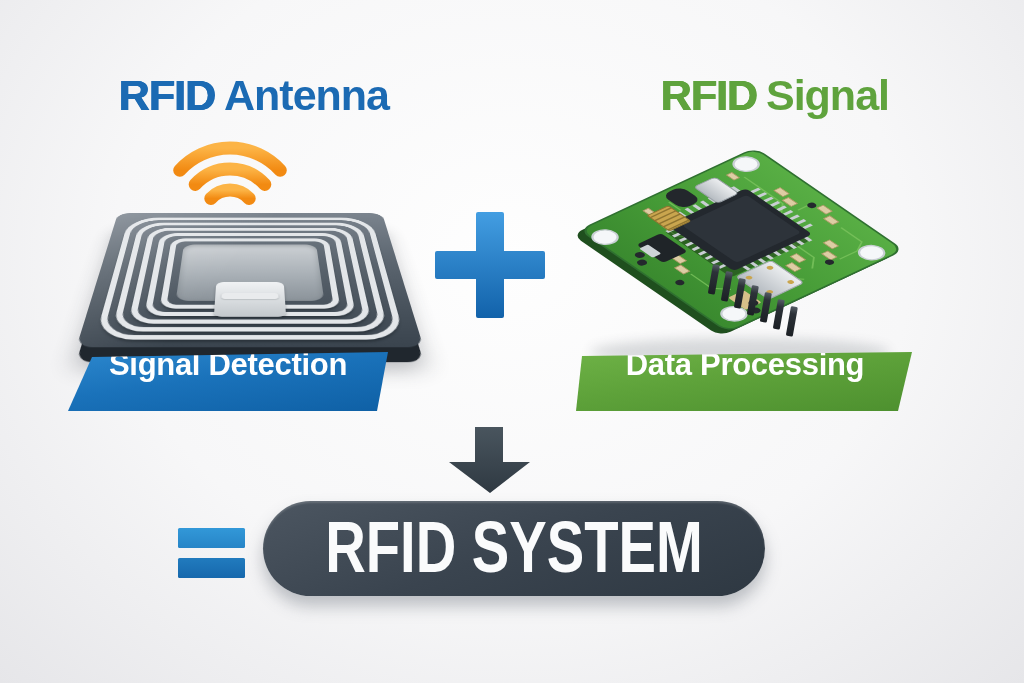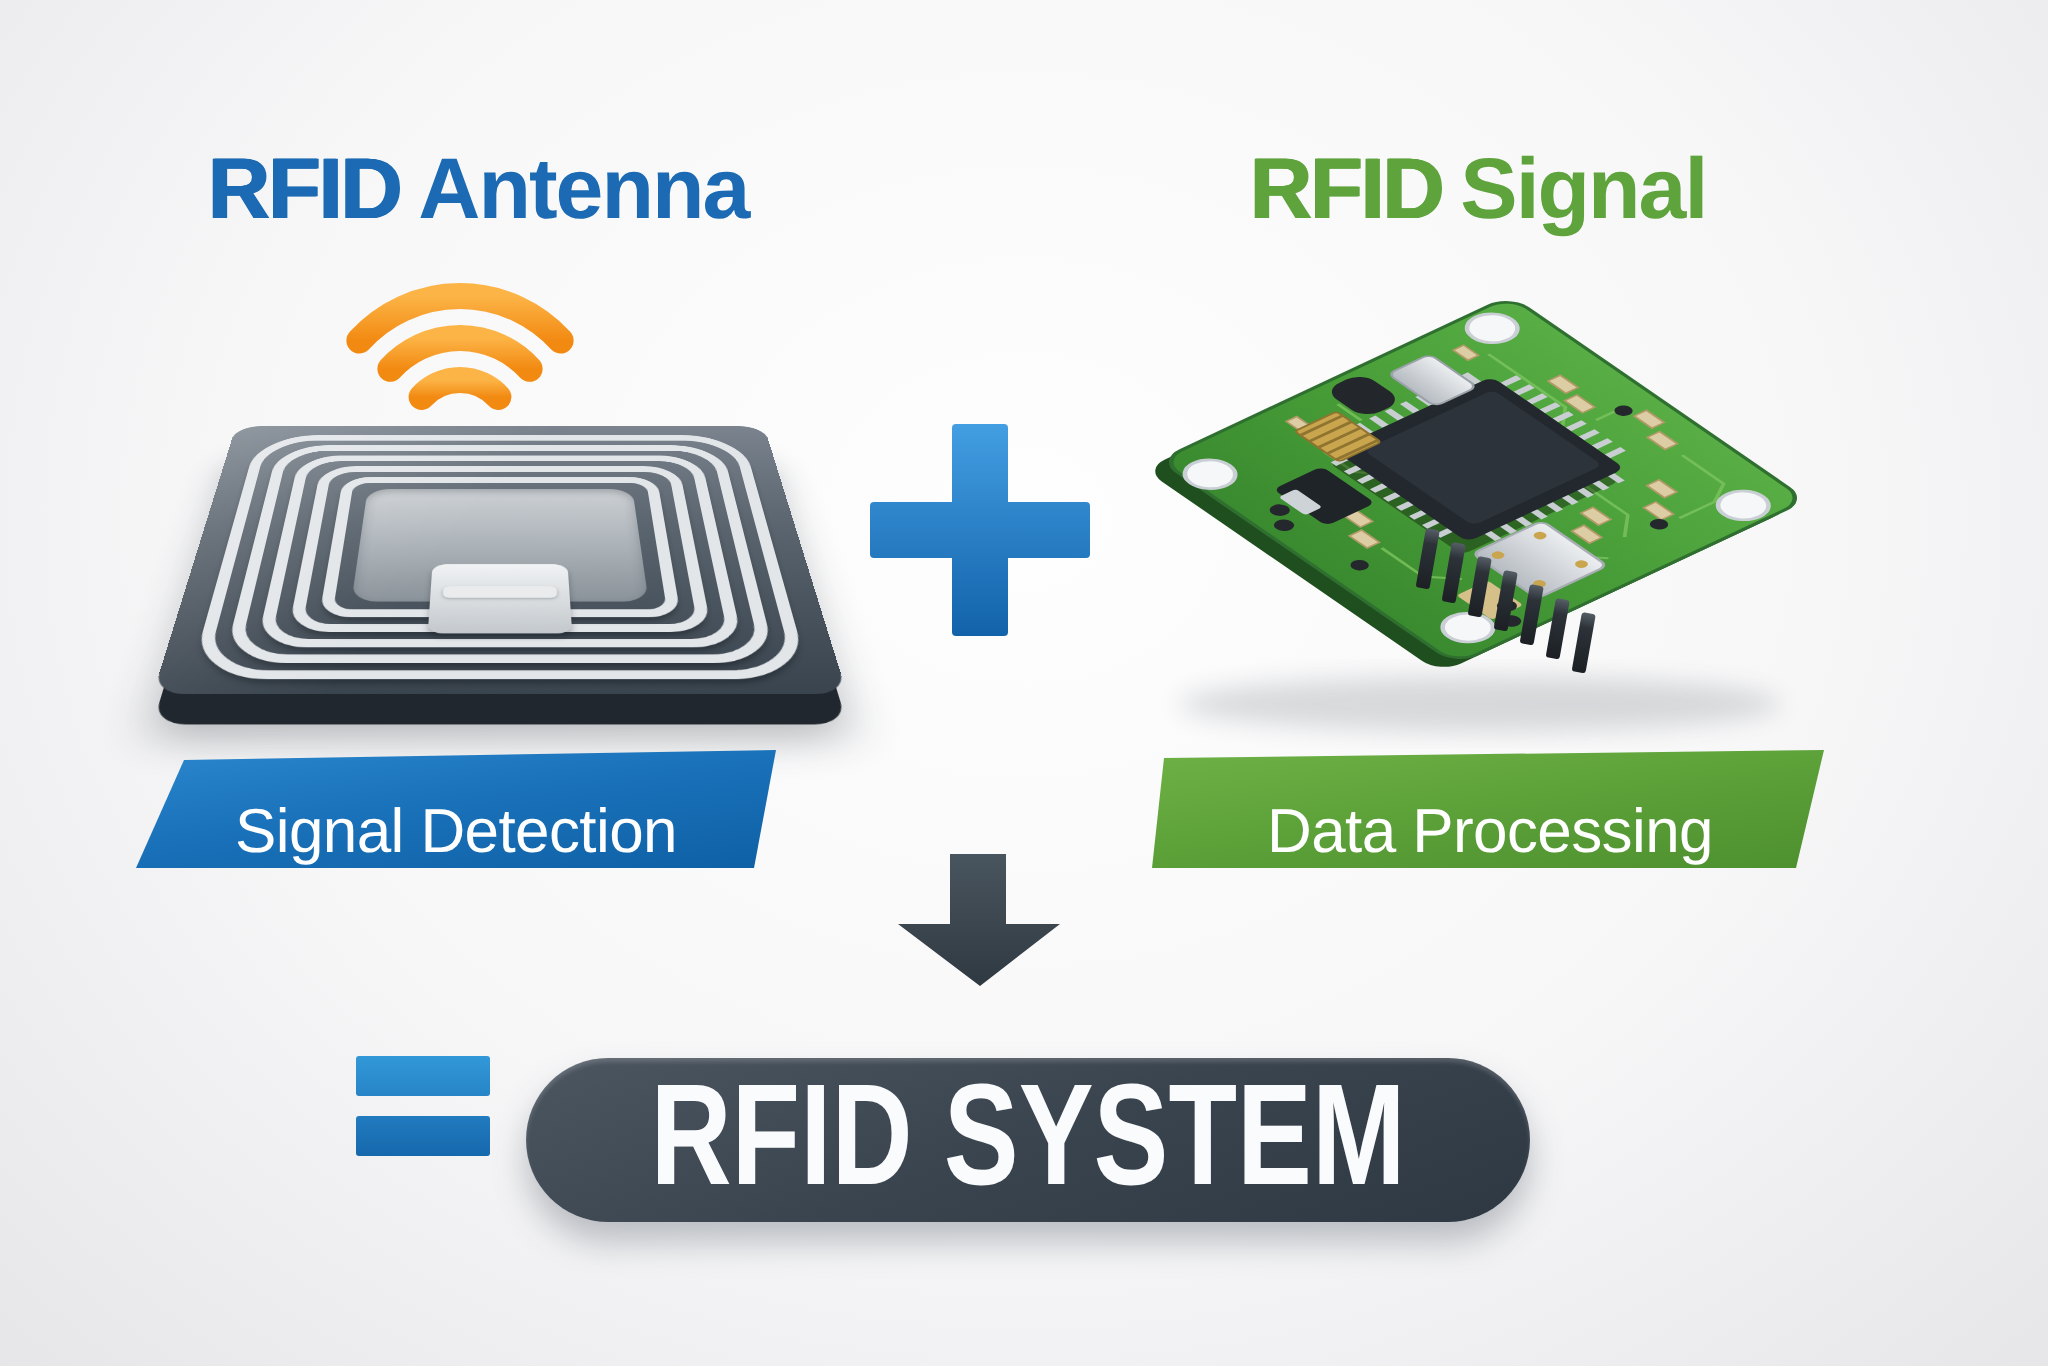--- a/index.html
+++ b/index.html
@@ -4,41 +4,41 @@
 <style>
   html,body { margin:0; padding:0; background:#e9e9eb; }
   * { box-sizing:border-box; }
   .canvas {
     position:relative; width:1024px; height:683px; overflow:hidden;
     font-family:"Liberation Sans","DejaVu Sans",sans-serif;
     background: radial-gradient(ellipse at 50% 38%, #fefefe 0%, #f7f7f8 55%, #e6e6e9 100%);
   }
 
   
-  .title { position:absolute; top:72px; width:300px; text-align:center;
+  .title { position:absolute; top:72px; width:300px; text-align:right;
            font-weight:bold; font-size:43px; letter-spacing:-1px; line-height:1.1;
            white-space:nowrap; }
   .title .brand { text-shadow:0.7px 0 currentColor, -0.3px 0 currentColor; margin-right:9px; }
   .title-antenna { left:89px;  color:#1b6ab3; }
   .title-module  { left:589px; color:#5fa33d; }
 
   
-  .banner { position:absolute; top:372px; height:64px; display:flex; align-items:flex-end;
-            justify-content:center; color:#fff; font-weight:normal; font-size:31px;
+  .banner { position:absolute; top:349px; height:64px; display:flex; align-items:flex-start;
+            justify-content:center; color:#fff; font-weight:bold; font-size:31px;
             letter-spacing:-0.3px; filter:drop-shadow(0 3px 3px rgba(40,60,80,0.18)); }
   .banner span { transform:translateY(-2px); }
   .banner-blue  { left:60px; width:336px;
        clip-path:polygon(32px 8px, 328px 3px, 317px 62px, 8px 62px);
        background:linear-gradient(172deg,#2d89cf 0%, #1a72ba 45%, #0e5fa4 100%); }
   .banner-green { left:570px; width:350px;
        clip-path:polygon(12px 7px, 342px 3px, 328px 62px, 6px 62px);
        background:linear-gradient(172deg,#6fb347 0%, #5ea23a 45%, #4c8f2e 100%); }
 
   
-  .pill { position:absolute; left:263px; top:529px; width:502px; height:82px;
+  .pill { position:absolute; left:263px; top:501px; width:502px; height:95px;
           border-radius:48px; display:flex; align-items:center; justify-content:center;
           background:linear-gradient(160deg,#4c5661 0%, #3a444f 50%, #2e3842 100%);
           box-shadow:0 10px 16px rgba(80,90,100,0.35), inset 0 2px 2px rgba(255,255,255,0.16); }
   .pill-label { color:#fafbfc; font-weight:bold; font-size:72px; letter-spacing:0;
                 white-space:nowrap; transform:scaleX(0.78) translateY(-2px); }
 
   
   .antenna { position:absolute; left:95px; top:130px; width:320px; height:230px; }
   .pad-wrap { position:absolute; left:0; top:0; width:310px; height:260px; perspective:700px; }
   .pad-side, .pad { position:absolute; left:5px; width:300px; height:230px;

